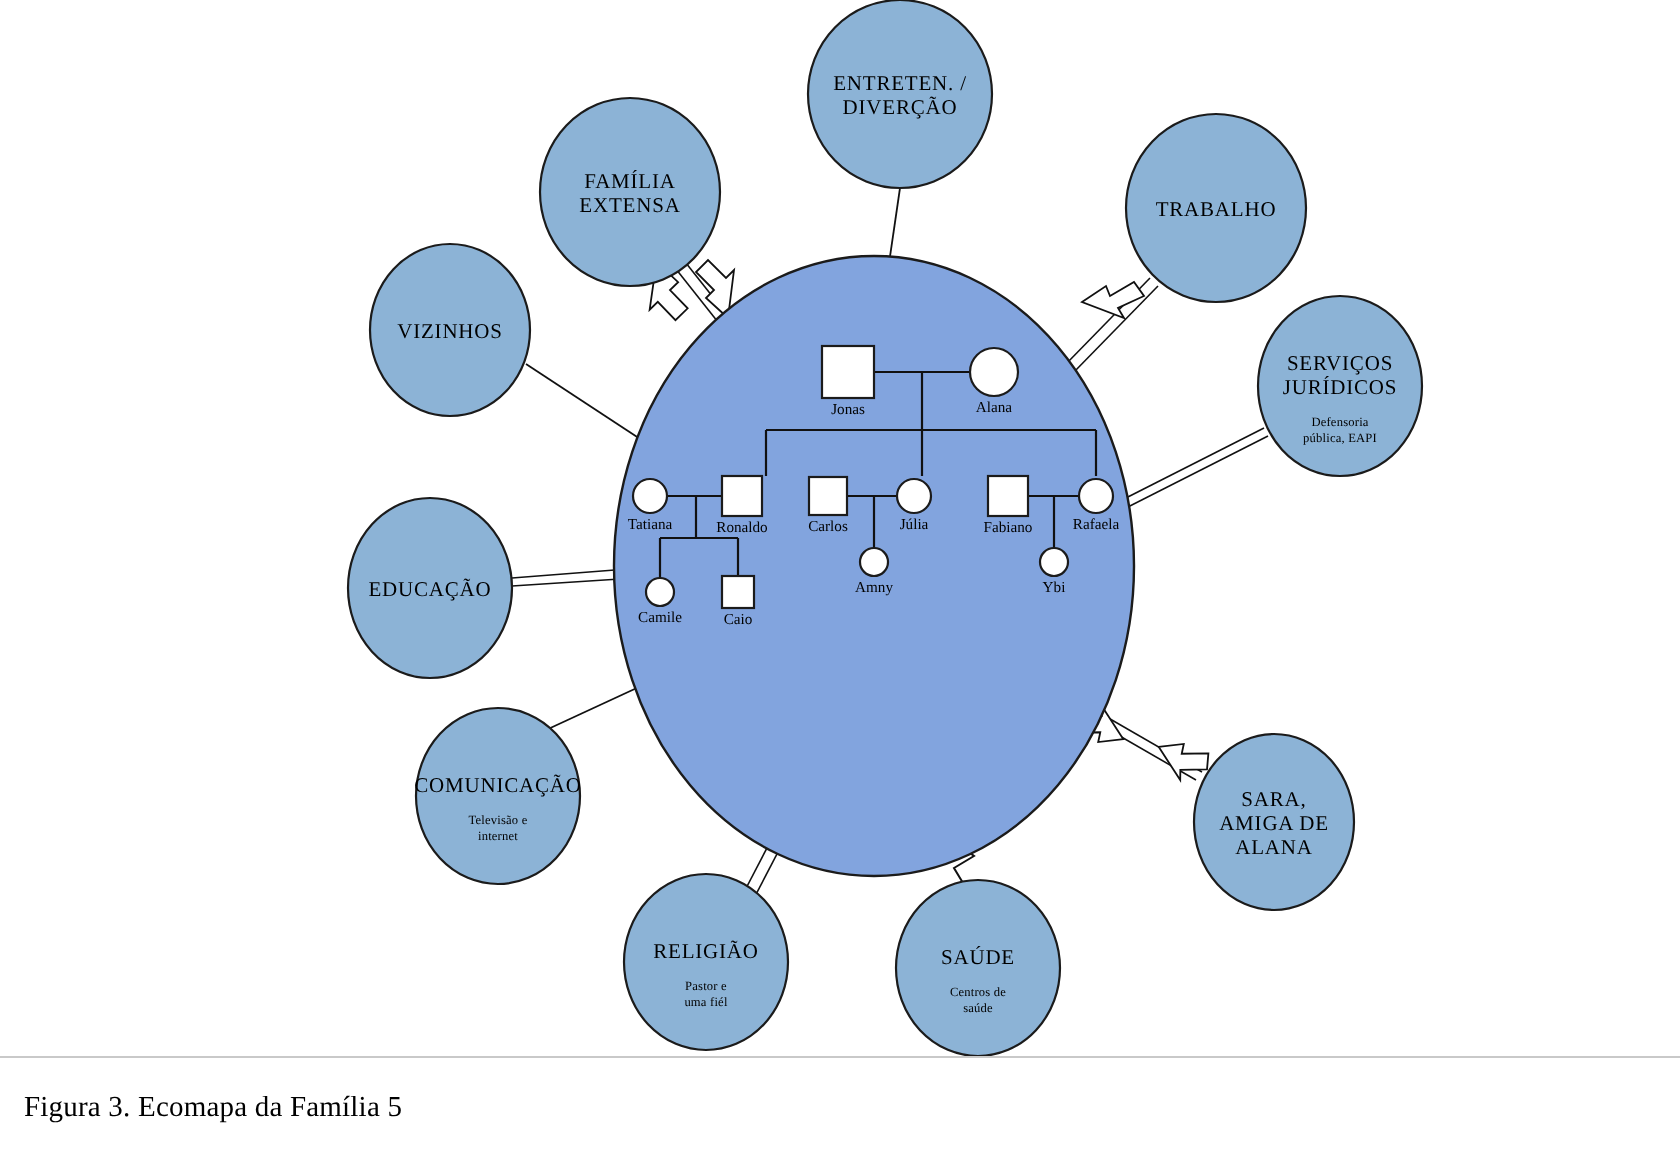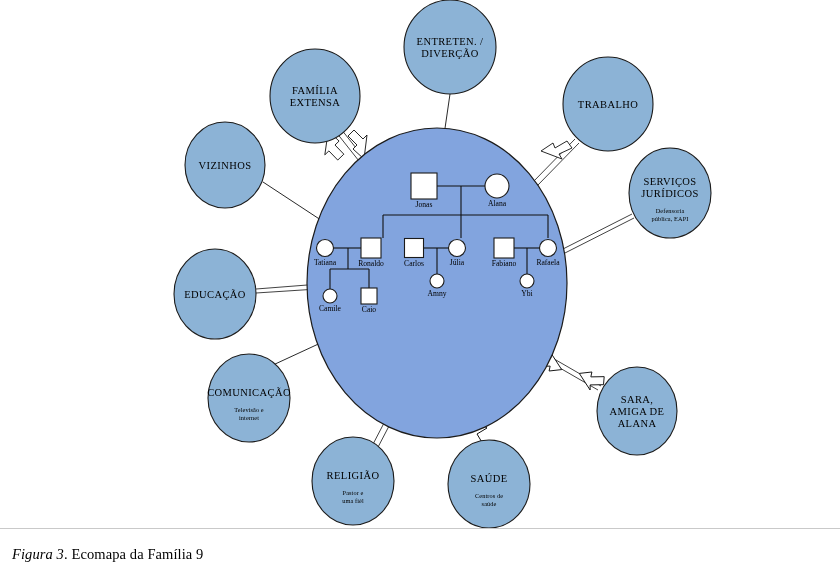--- a/index.html
+++ b/index.html
@@ -2,21 +2,21 @@
 <html><head>
 <meta charset="utf-8">
 <style>
   html,body{margin:0;padding:0;background:#ffffff;}
   body{width:840px;height:580px;overflow:hidden;
        font-family:"Liberation Serif","DejaVu Serif",serif;color:#000;}
   #stage{position:relative;width:840px;height:580px;}
   #diagram{position:absolute;left:0;top:0;width:840px;height:528px;}
   .divider{position:absolute;left:0;top:528px;width:840px;height:1px;background:#c9c9c9;}
   .caption{position:absolute;left:12px;top:546px;font-size:14.5px;letter-spacing:.1px;white-space:nowrap;}
-  .caption .fig{font-style:italic;}
+  .caption .fig{}
   svg{display:block;}
   text{font-family:"Liberation Serif","DejaVu Serif",serif;fill:#000;}
   .ecoLabel{font-size:10.5px;letter-spacing:.4px;text-anchor:middle;}
   .ecoSub{font-size:6.3px;text-anchor:middle;letter-spacing:.1px;}
   .gname{font-size:7.6px;text-anchor:middle;}
 </style>
 </head>
 <body>
 
 <div id="stage">
@@ -205,15 +205,15 @@
           <text x="489" y="482" class="ecoLabel">SAÚDE</text>
           <text x="489" y="498" class="ecoSub">Centros de</text>
           <text x="489" y="506" class="ecoSub">saúde</text>
         </g>
       </g>
   </svg>
 
   <div class="divider"></div>
 
   <div class="caption">
-    <span class="fig">Figura 3</span><span>. Ecomapa da Família 9</span>
+    <span class="fig">Figura 3</span><span>. Ecomapa da Família 5</span>
   </div>
 </div>
 
 </body></html>

